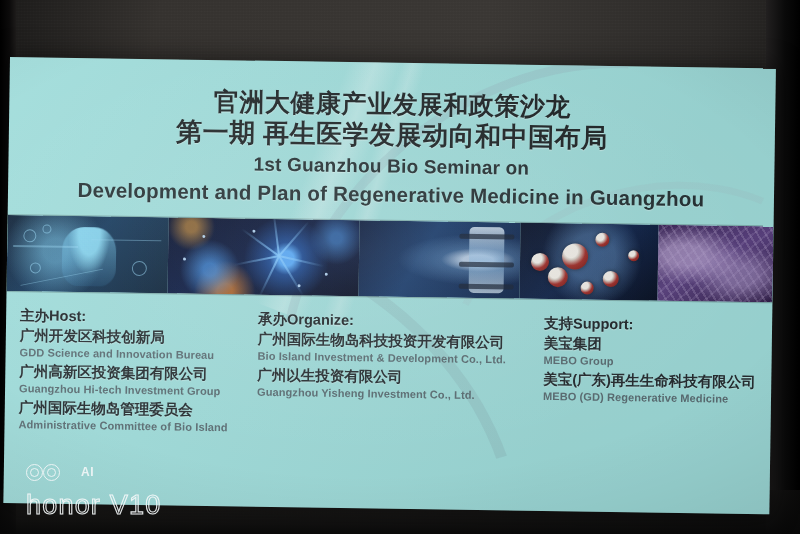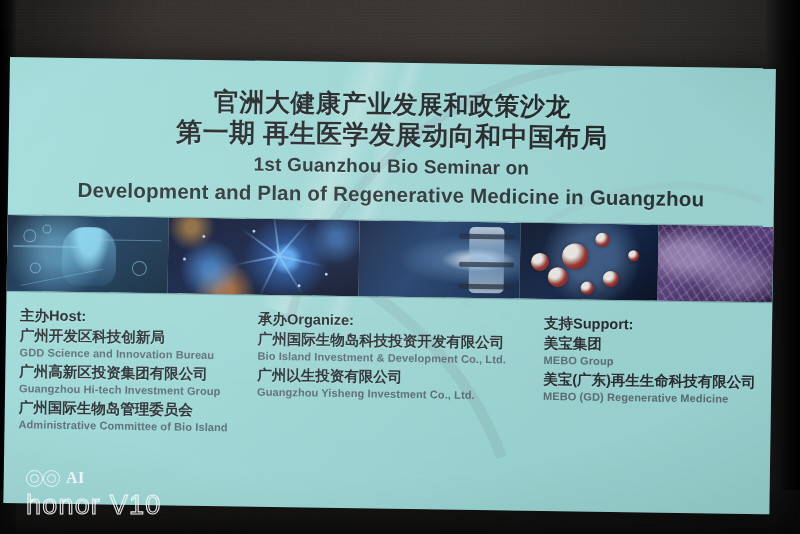--- a/index.html
+++ b/index.html
@@ -350,34 +350,34 @@
   .wm-lens::after {
     content: "";
     position: absolute;
     left: 3px; top: 3px;
     width: 7px; height: 7px;
     border: 1.4px solid #f2f6f7;
     border-radius: 50%;
   }
   .wm-lens.l2 { margin-left: -6px; }
   .wm-ai {
-    font-family: Liberation Serif, serif;
-    font-size: 16px;
+    font-family: Liberation Sans, sans-serif;
+    font-size: 12px;
     font-weight: bold;
     letter-spacing: .5px;
-    margin-left: 0;
+    margin-left: 15px;
   }
   .wm-brand {
     font-size: 27px;
     line-height: 30px;
     letter-spacing: 1.2px;
     font-weight: 300;
     color: transparent;
     -webkit-text-stroke: 1.1px #f4f8f9;
-    margin-top: 3px;
+    margin-top: 9px;
   }
 </style>
 </head>
 <body>
 
 <div id="stage">
 
   <div class="wall"></div>
   <div class="wall-noise"></div>
   <div class="wall-left-dark"></div>

